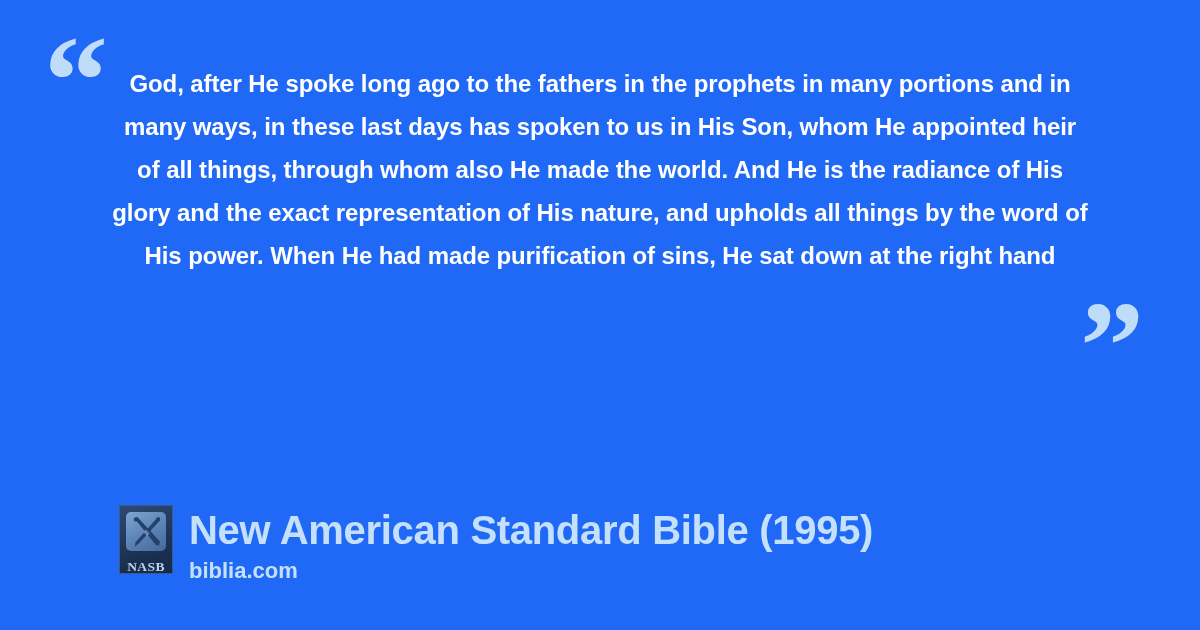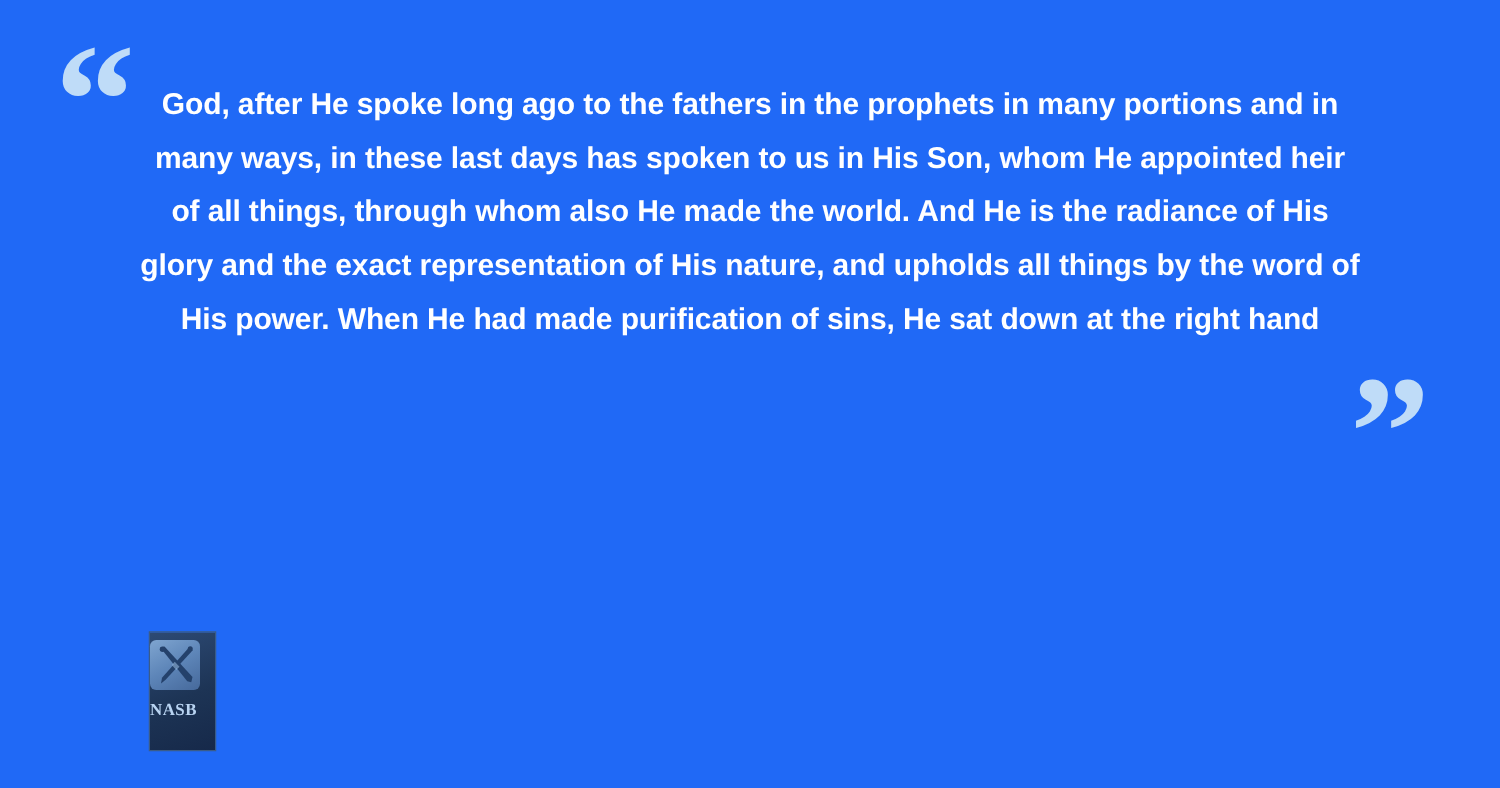--- a/index.html
+++ b/index.html
@@ -70,28 +70,28 @@
     left: 119px;
     top: 505px;
     display: flex;
     align-items: flex-start;
     gap: 16px;
   }
 
   .logo {
     position: relative;
     width: 54px;
-    height: 96px;
+    height: 69px;
     background: linear-gradient(160deg, #2d4a74 0%, #1d3455 55%, #16294a 100%);
     border: 1px solid #3a5c88;
     box-sizing: border-box;
     flex: 0 0 auto;
     display: flex;
     flex-direction: column;
-    align-items: flex-start;
+    align-items: center;
     justify-content: flex-start;
     padding-top: 6px;
   }
   .logo-emblem {
     width: 40px;
     height: 40px;
     border-radius: 5px;
     background: linear-gradient(150deg, #7fa5d0 0%, #5d85b8 50%, #46699b 100%);
     position: relative;
     overflow: hidden;
@@ -162,16 +162,20 @@
             <circle cx="32.2" cy="7.0" r="2.0"></circle>
           </g>
           <g fill="#9dc0e4" opacity="0.55">
             <path d="M19.8 17.4 L23.6 21.4 L21.0 24.0 L17.4 20.0 Z"></path>
           </g>
         </svg>
       </div>
       <div class="logo-word">NASB</div>
     </div>
 
+    <div class="attr-text">
+      <div class="attr-title">New American Standard Bible (1995)</div>
+      <div class="attr-site">biblia.com</div>
+    </div>
 
   </div>
 
 </div>
 
 </body></html>

